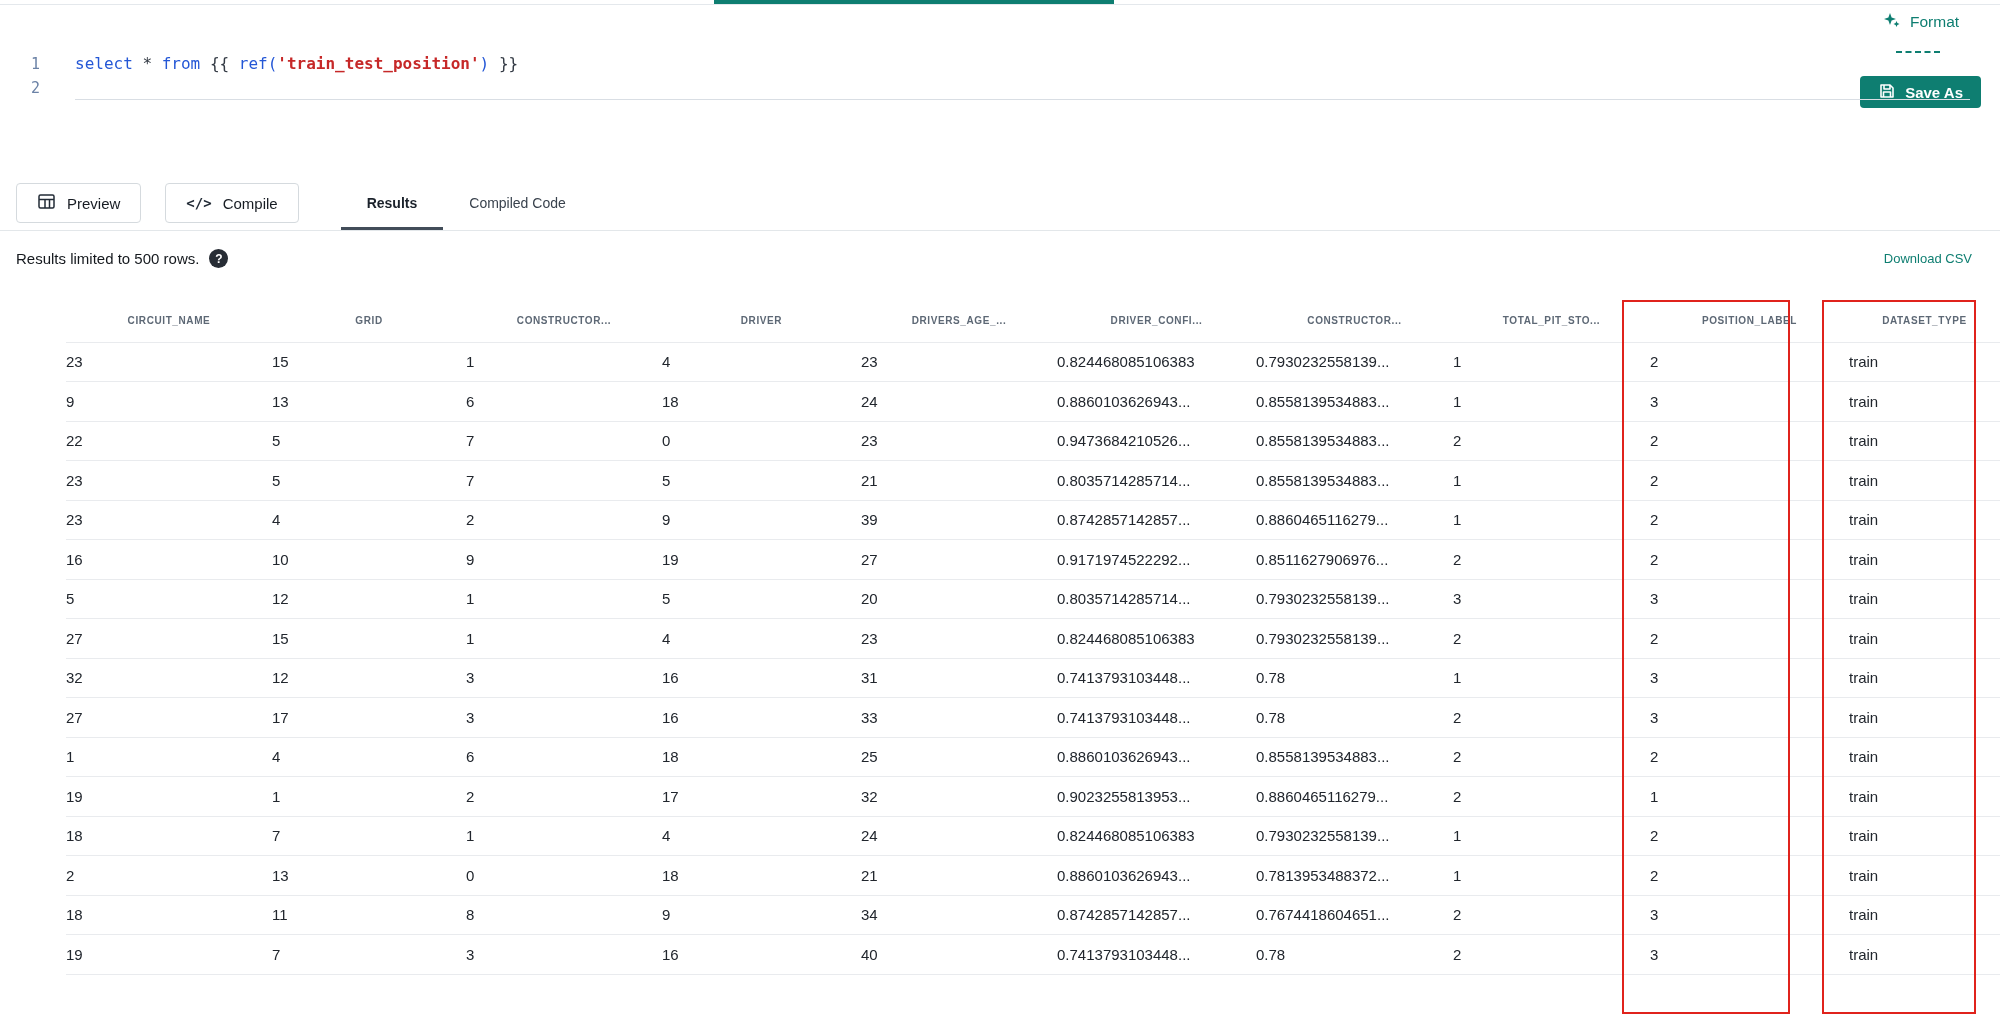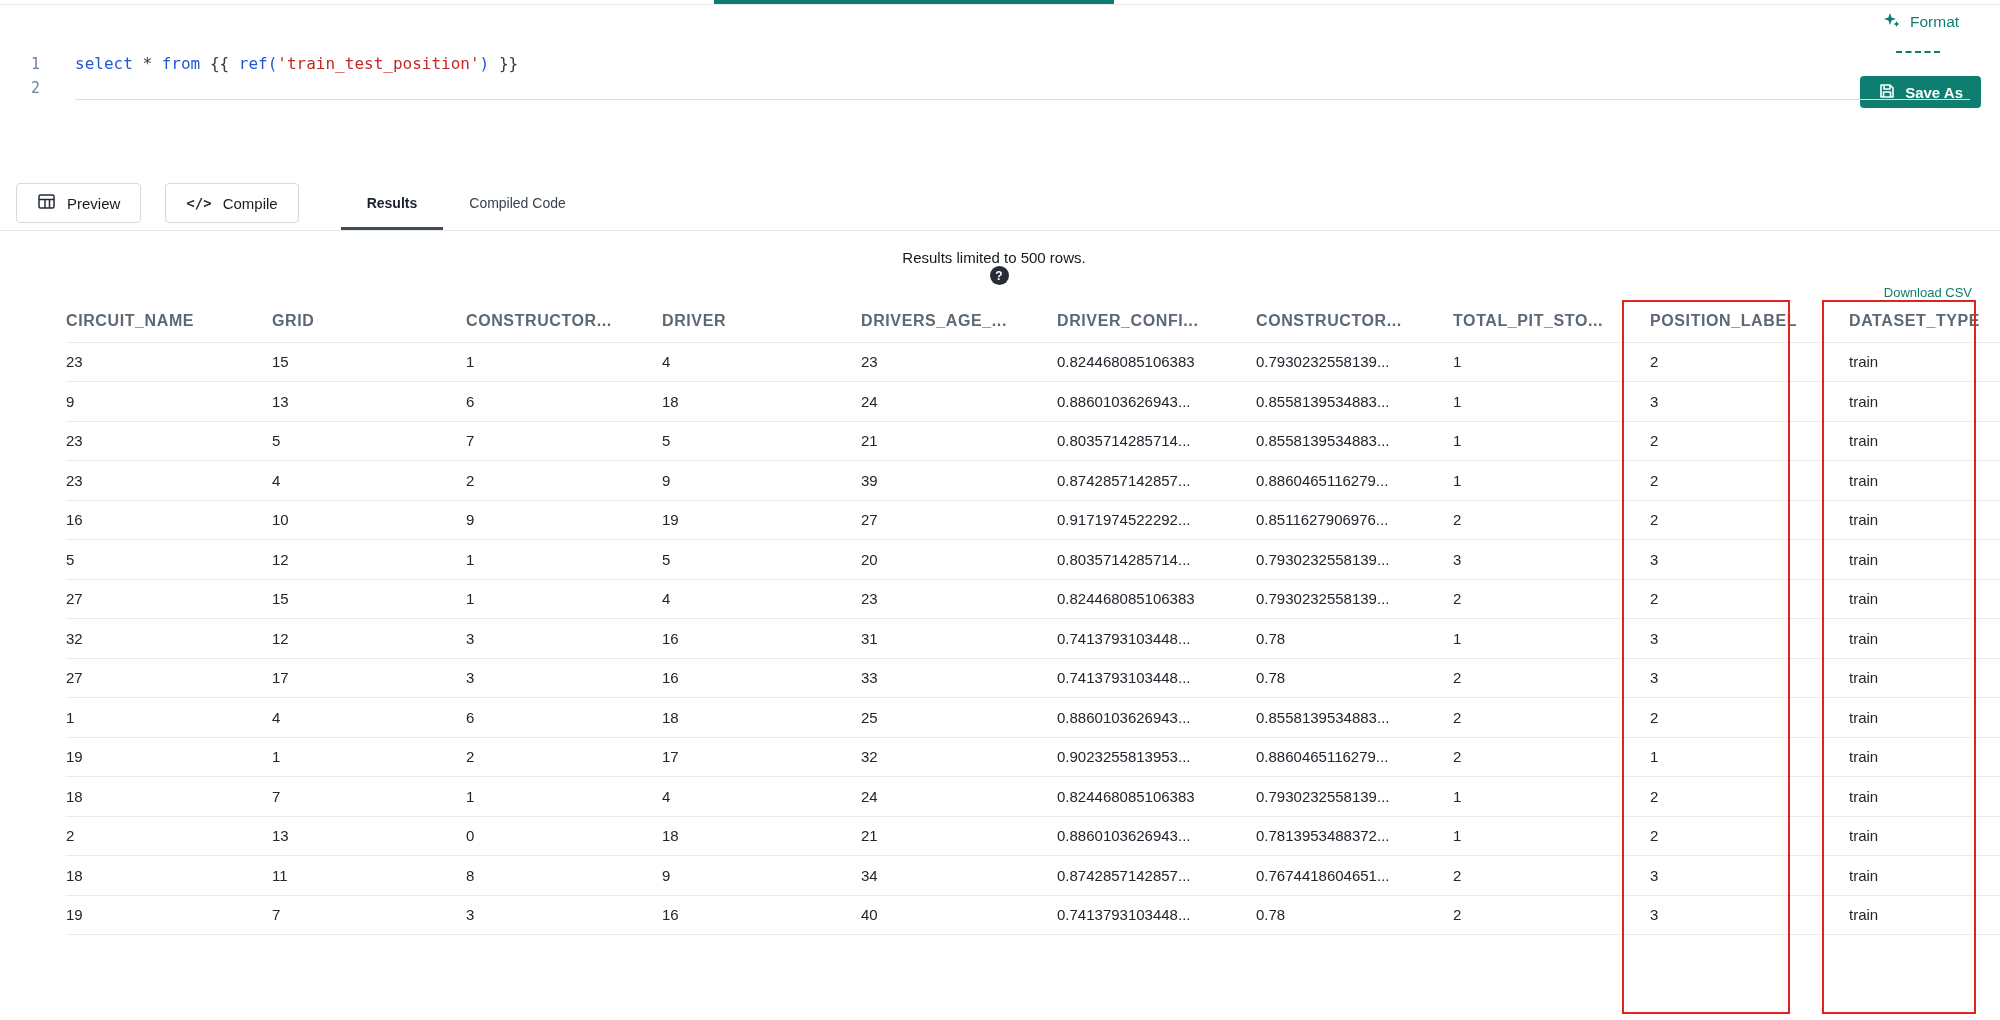--- a/index.html
+++ b/index.html
@@ -27,54 +27,54 @@
   .save-hint { position:absolute; top:51px; right:60px; width:44px; height:0; border-bottom:2px dashed #0E7E71; }
 
   
   .editor { position:absolute; top:52px; left:0; right:0; }
   .code-row { display:flex; height:24px; line-height:24px; font-family:"DejaVu Sans Mono", monospace; font-size:16px; }
   .gutter { width:40px; text-align:right; color:#6b82a6; font-size:15px; flex:none; }
   .code-line { margin-left:35px; margin-right:30px; flex:1; white-space:pre; color:#333a44; }
   .cursor-line { border-bottom:1px solid #d9dee4; }
   .tok-keyword  { color:#2457d6; }
   .tok-function { color:#2457d6; }
-  .tok-string   { color:#c62828; }
+  .tok-string   { color:#c62828;font-weight:bold; }
   .tok-operator { color:#333a44; }
   .tok-plain    { color:#333a44; }
 
   
   .toolbar { position:absolute; top:176px; left:16px; right:0; height:54px; display:flex; align-items:center; }
   .tool-btn {
     height:40px; display:inline-flex; align-items:center; gap:11px; padding:0 20px;
     background:#fff; border:1px solid #d5dade; border-radius:4px; font-size:15px; color:#171c23;
     cursor:pointer; font-family:inherit;
   }
   .tool-btn + .tool-btn { margin-left:24px; }
   .code-glyph { font-family:"DejaVu Sans Mono", monospace; font-size:14px; font-weight:700; color:#222b36; }
   .tabs { display:flex; height:54px; margin-left:42px; align-self:stretch; }
   .tab { padding:0 26px; display:flex; align-items:center; font-size:14px; color:#39424d; position:relative; cursor:pointer; }
   .tab.active { color:#1b222b; font-weight:700; }
   .tab.active::after { content:""; position:absolute; left:0; right:0; bottom:0; height:3px; background:#424d59; }
   .divider { position:absolute; top:230px; left:0; width:100%; height:1px; background:#e3e7ea; }
 
   
-  .results-bar { position:absolute; top:249px; left:16px; right:28px; display:flex; align-items:center;flex-direction:column; }
+  .results-bar { position:absolute; top:249px; left:16px; right:28px; display:flex; align-items:center; }
   .limit-text { font-size:15px; color:#14181d; }
   .help {
     width:19px; height:19px; border-radius:50%; background:#272d35; color:#fff;
     font-size:12px; font-weight:700; display:flex; align-items:center; justify-content:center;
     margin-left:10px; cursor:pointer;
   }
   .download { margin-left:auto; color:#0E7E71; font-size:13px; cursor:pointer; background:none; border:none; font-family:inherit; }
 
   
   .results-section { position:absolute; top:300px; left:0; right:0; bottom:0; overflow:hidden; }
   table.results { border-collapse:collapse; table-layout:fixed; margin-left:66px; width:1934px; }
   table.results th {
-    height:42px; text-align:left; font-size:16px; font-weight:700; color:#5d6875;
+    height:42px; text-align:center; font-size:10px; font-weight:700; color:#5d6875;
     letter-spacing:0.6px; border-bottom:1px solid #e9ebee; padding:0; white-space:nowrap; overflow:hidden;
   }
   table.results td {
     height:39.5px; font-size:15px; color:#21262d; border-bottom:1px solid #e9ebee;
     padding:0; white-space:nowrap; overflow:hidden;
   }
 
   
   .annotation-box { position:absolute; top:0; height:714px; border:2px solid #E0231C; pointer-events:none; }
   .box-position-label { left:1622px; width:168px; }
@@ -202,20 +202,32 @@
             <td>6</td>
             <td>18</td>
             <td>24</td>
             <td>0.8860103626943...</td>
             <td>0.8558139534883...</td>
             <td>1</td>
             <td>3</td>
             <td>train</td>
           </tr>
           <tr>
+            <td>22</td>
+            <td>5</td>
+            <td>7</td>
+            <td>0</td>
+            <td>23</td>
+            <td>0.9473684210526...</td>
+            <td>0.8558139534883...</td>
+            <td>2</td>
+            <td>2</td>
+            <td>train</td>
+          </tr>
+          <tr>
             <td>23</td>
             <td>5</td>
             <td>7</td>
             <td>5</td>
             <td>21</td>
             <td>0.8035714285714...</td>
             <td>0.8558139534883...</td>
             <td>1</td>
             <td>2</td>
             <td>train</td>

